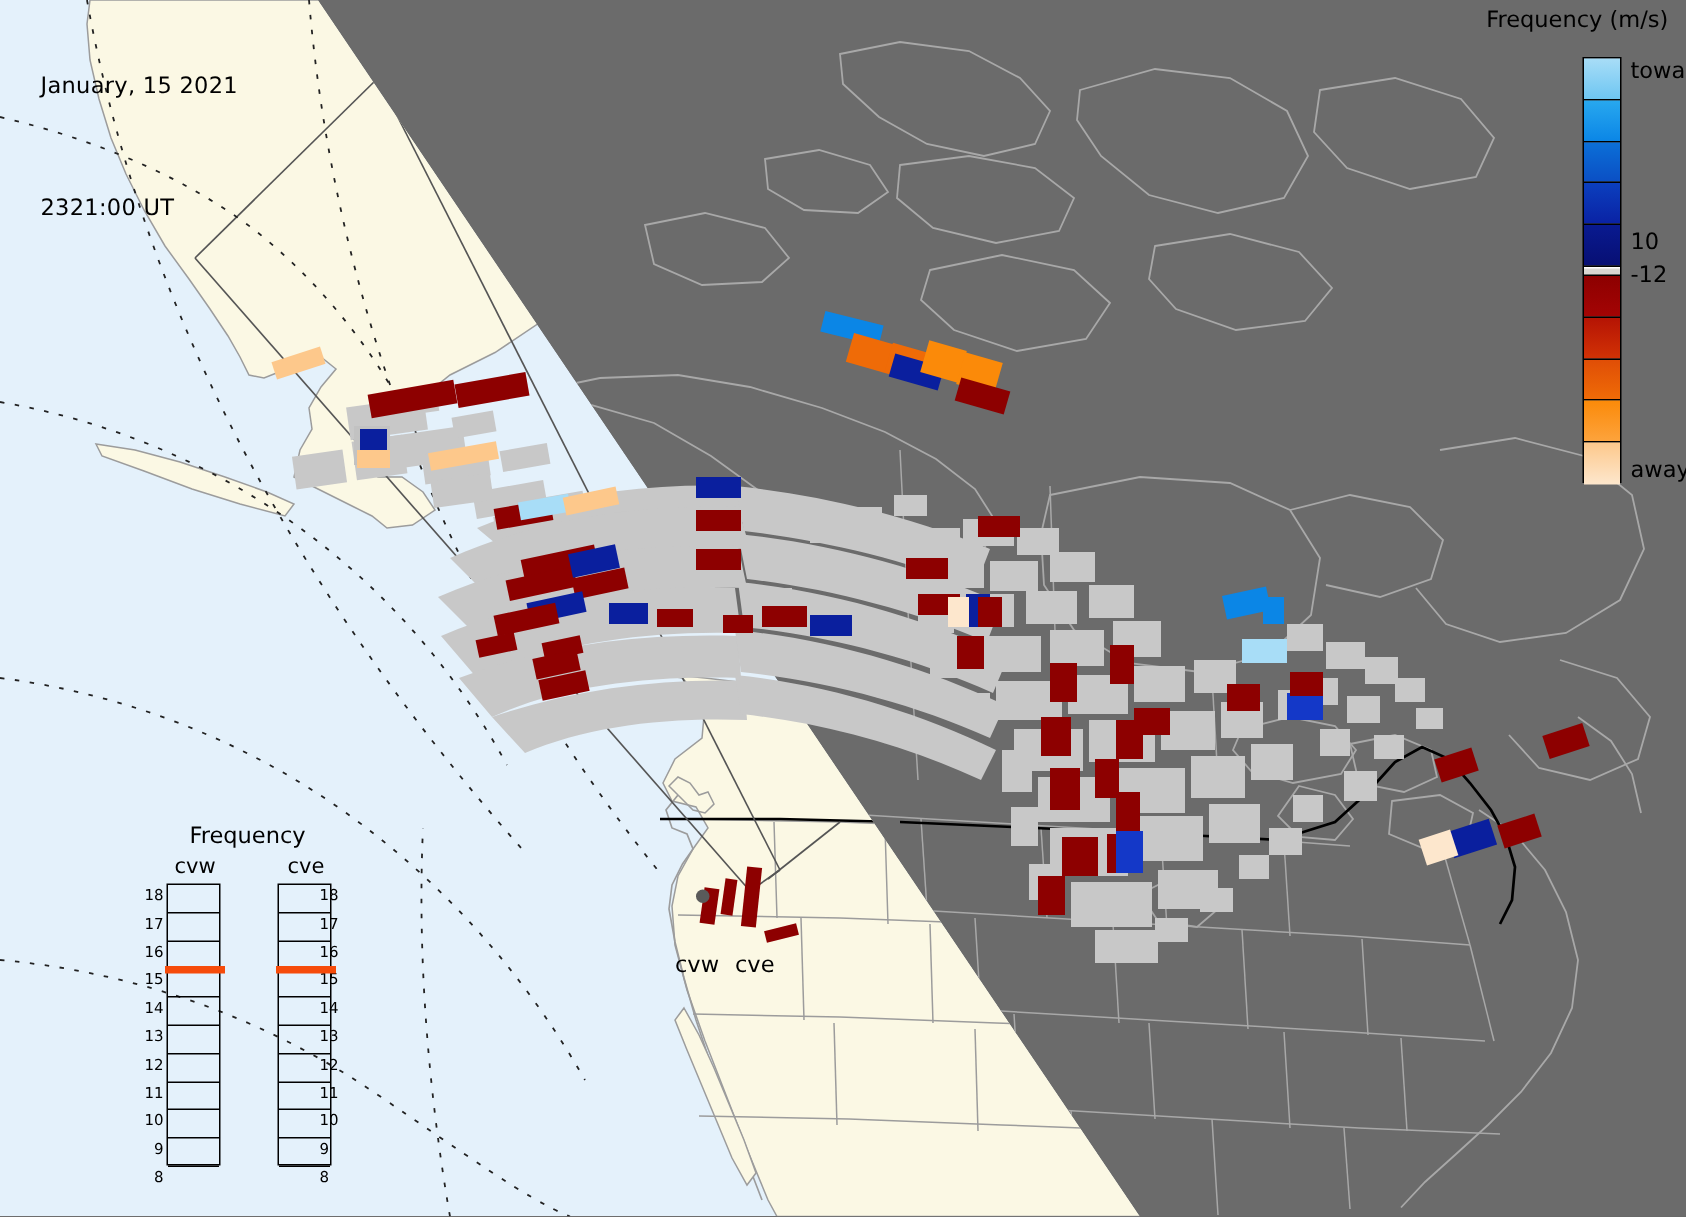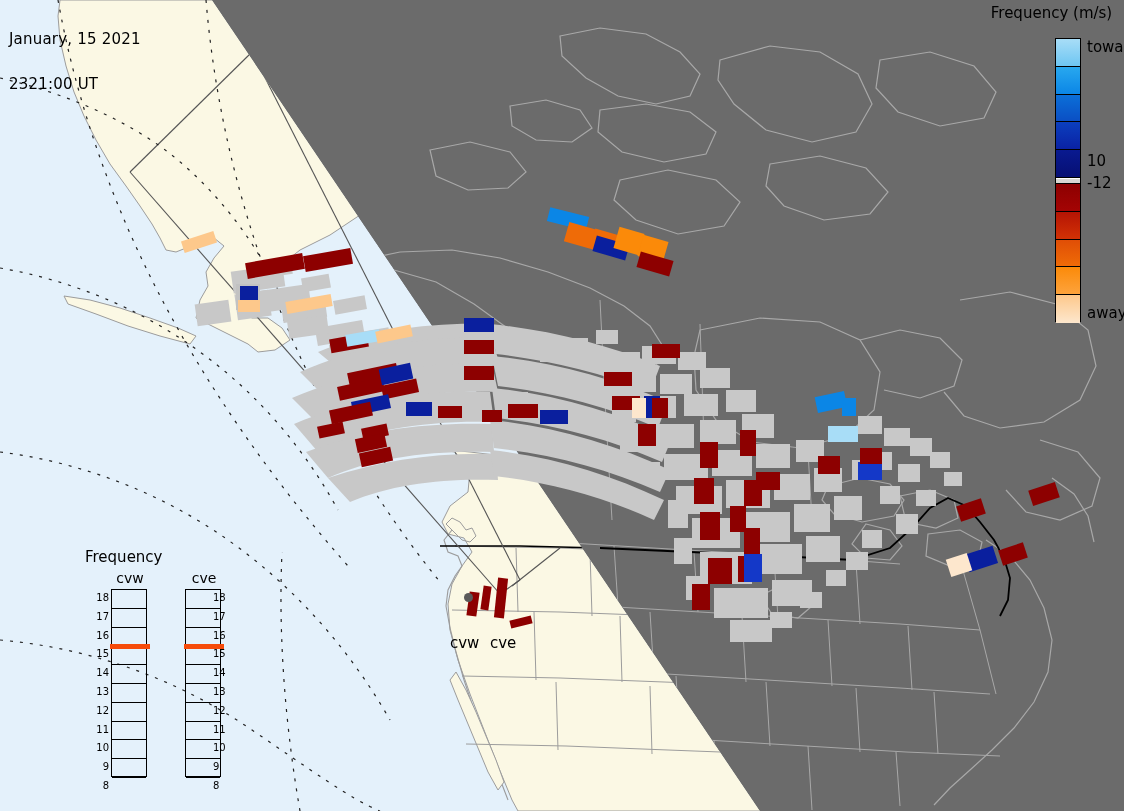--- a/index.html
+++ b/index.html
@@ -4,40 +4,40 @@
 <style>
   html,body{margin:0;padding:0;background:#6b6b6b;}
   body{width:1124px;height:811px;overflow:hidden;position:relative;
        font-family:"DejaVu Sans","Liberation Sans",sans-serif;}
   #stage{position:absolute;left:0;top:0;width:1124px;height:811px;background:#6b6b6b;}
   #mapsvg{position:absolute;left:0;top:0;}
 
   
   #timestamp{position:absolute;left:9px;top:2px;z-index:40;
      font-size:15px;line-height:15px;color:#000;letter-spacing:.2px;white-space:pre;}
-  #timestamp div{margin:0;padding:0;}
+  #timestamp div{margin:18px;padding:0;}
 
   
   #cbar-panel{position:absolute;left:975px;top:2px;width:149px;height:330px;z-index:40;}
   #cbar-title{position:absolute;left:4px;top:2px;width:145px;text-align:center;
      font-size:15px;color:#000;white-space:nowrap;}
   #cbar-strip{position:absolute;left:80px;top:36px;width:26px;height:284px;
      border:1px solid #000;box-sizing:border-box;}
   .cb-band{width:100%;height:25.81px;border-bottom:1px solid #000;box-sizing:border-box;}
   .cb-band:last-child{border-bottom:none;}
   .cb-zero{width:100%;height:6px;background:#d9d7d2;border-top:1px solid #fff;
       border-bottom:1px solid #000;box-sizing:border-box;}
   #cbar-ticks{position:absolute;left:0px;top:28px;width:74px;}
   #cbar-ticks div{height:25.81px;line-height:14px;text-align:right;font-size:15px;color:#000;}
   #cbar-right{position:absolute;left:110px;top:28px;width:60px;}
   .cbr{position:absolute;font-size:15px;color:#000;white-space:nowrap;}
 
   
   #freq{position:absolute;left:85px;top:548px;width:160px;height:235px;z-index:40;color:#000;}
-  #freq-title{position:absolute;left:0;top:0;width:160px;text-align:left;font-size:15px;}
+  #freq-title{position:absolute;left:0;top:0;width:160px;text-align:center;font-size:15px;}
   .fq-col{position:absolute;top:22px;}
   .fq-head{font-size:14px;text-align:center;width:38px;}
   .fq-box{position:relative;width:36px;height:188px;border:1.5px solid #000;
       box-sizing:border-box;background:transparent;margin-top:3px;}
   .fq-row{height:17.1px;border-bottom:1px solid #000;box-sizing:border-box;}
   .fq-row:last-child{border-bottom:none;}
   .fq-mark{position:absolute;left:-2px;width:40px;height:5px;background:#f64b0a;}
   .fq-labels{position:absolute;top:44px;font-size:10px;line-height:17.1px;width:26px;}
   .fq-labels div{height:17.1px;line-height:13px;}
   #fq-left-labels{left:-2px;text-align:right;}

